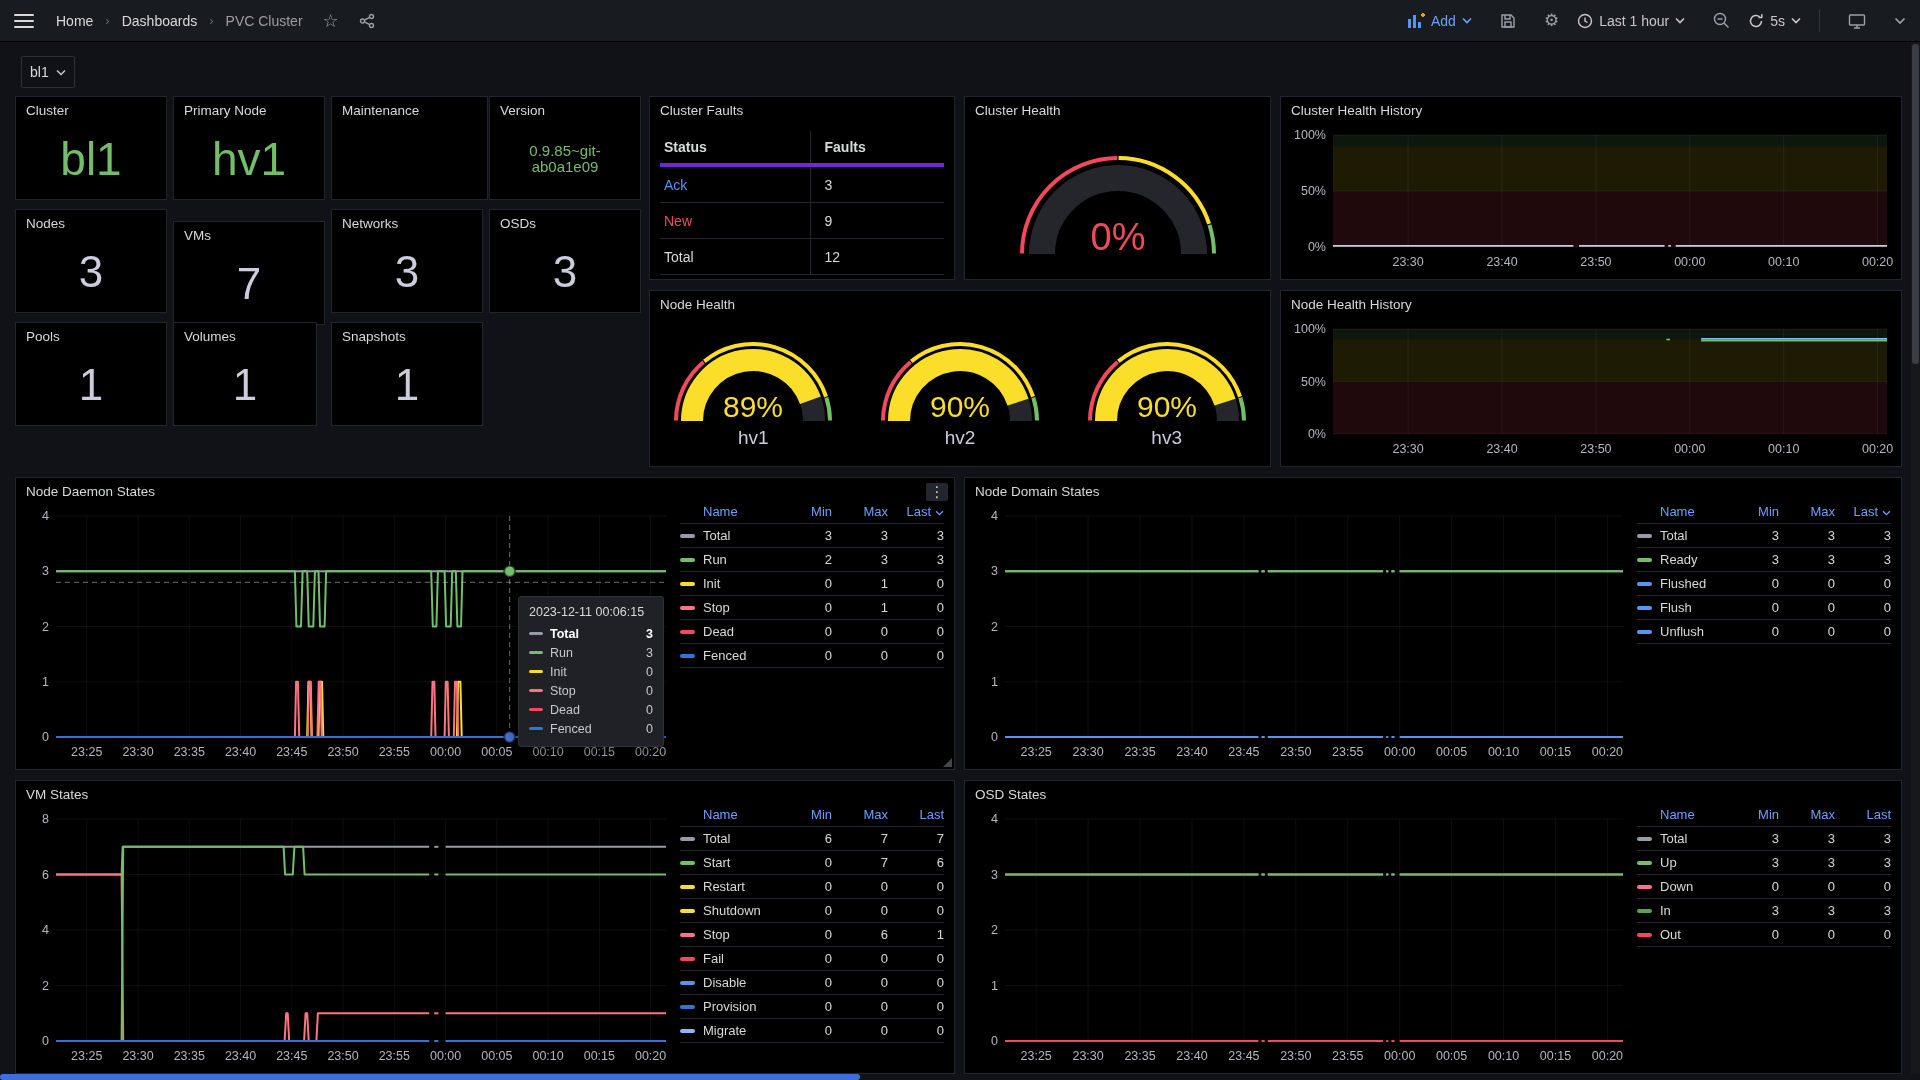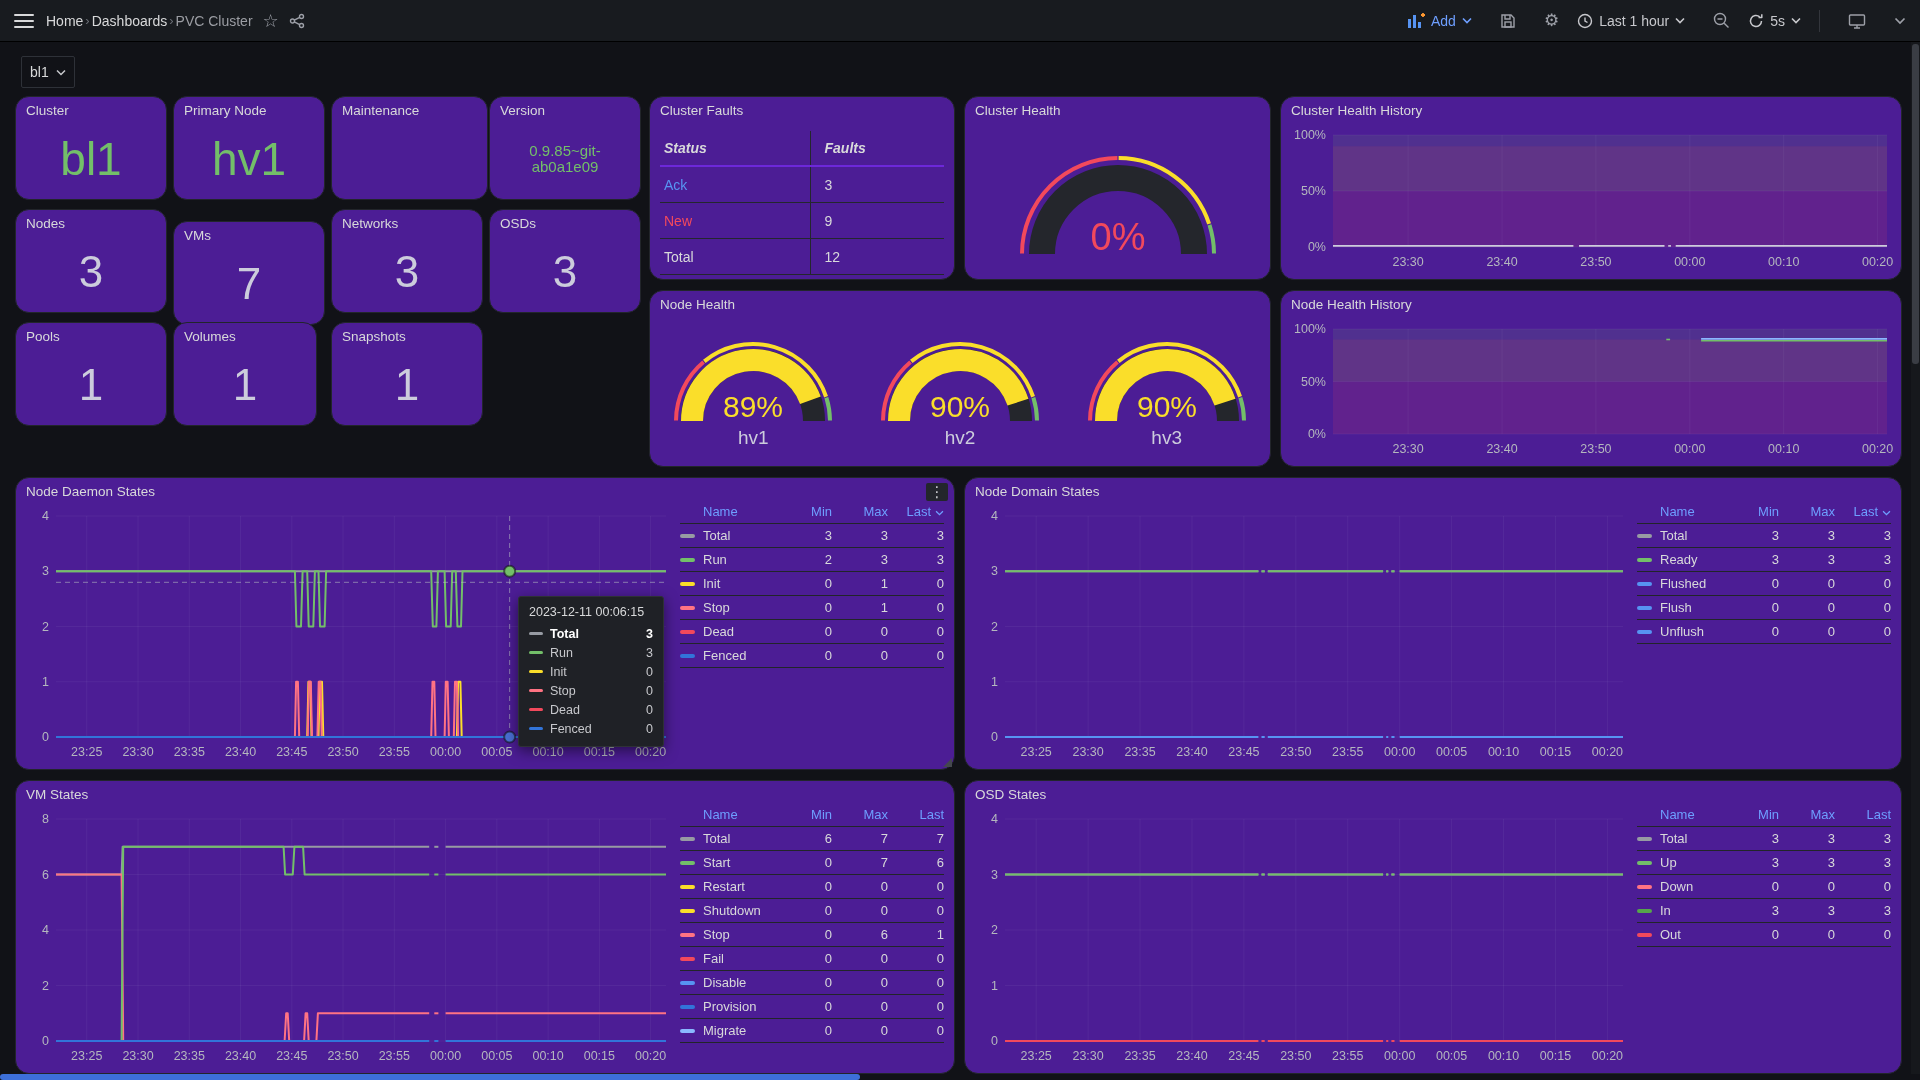--- a/index.html
+++ b/index.html
@@ -1,52 +1,52 @@
 <!DOCTYPE html>
 <html><head>
 <meta charset="utf-8">
 <style>
   * { margin:0; padding:0; box-sizing:border-box; }
   html,body { width:1920px; height:1080px; overflow:hidden; background:#111217;
     font-family:"Liberation Sans","DejaVu Sans",sans-serif; color:#d8d9da; }
   
   .nav { position:absolute; left:0; top:0; width:1920px; height:42px; background:#181b1f;
     border-bottom:1px solid #000; display:flex; align-items:center; padding:0 14px; z-index:50; }
-  .nav-left { display:flex; align-items:center; gap:0; }
+  .nav-left { display:flex; align-items:center; gap:10px; }
   .burger { width:20px; height:14px; display:flex; flex-direction:column; justify-content:space-between; cursor:pointer; margin-right:12px;}
   .burger div { height:2px; background:#d8d9da; border-radius:1px; }
   .crumb { font-size:14px; color:#d8d9da; cursor:pointer; }
   .crumb.current { color:#9b9da3; }
   .crumb-sep { color:#6b6f76; font-size:13px; padding:0 2px; }
   .navicon { color:#9da0a8; font-size:16px; margin-left:10px; cursor:pointer; display:inline-flex; align-items:center; }
   .nav-right { margin-left:auto; display:flex; align-items:center; gap:18px; }
   .nav-right .grp { display:flex; align-items:center; gap:6px; color:#c7c8cc; font-size:14px; cursor:pointer; }
   .addtxt { color:#6e9fff; font-size:14px; }
   .navdivider { width:1px; height:22px; background:#33363c; }
   svg.ic { display:block; }
   
   .varbox { position:absolute; left:21px; top:56px; height:32px; min-width:46px; border:1px solid #2e3138;
     background:#111217; border-radius:2px; display:flex; align-items:center; padding:0 8px; gap:7px;
     font-size:14px; color:#d8d9da; cursor:pointer; z-index:10;}
   
-  .panel { position:absolute; background:#4c1d95; border:1px solid #22252b; border-radius:14px; }
+  .panel { position:absolute; background:#000000; border:1px solid #22252b; border-radius:0; }
   .ptitle { height:28px; line-height:28px; padding:0 10px; font-size:13.5px; font-weight:400; color:#d8d9da;
     white-space:nowrap; overflow:hidden; }
   .pmenu { position:absolute; right:6px; top:5px; width:22px; height:18px; color:#c7c8cc; font-size:15px;
     letter-spacing:0; text-align:center; line-height:18px; cursor:pointer; background:#23262c; border-radius:2px;}
   
   .stat-title { position:absolute; left:10px; top:6px; font-size:13.5px; font-weight:500; color:#d8d9da; }
   .stat-value { position:absolute; left:0; right:0; top:30px; bottom:8px; display:flex; flex-direction:column;
     align-items:center; justify-content:center; font-weight:500; line-height:1.05; text-align:center;}
   
   .ftable { position:absolute; left:10px; right:10px; top:34px; font-size:14px; }
   .frow { display:flex; height:36px; align-items:center; border-bottom:1px solid #24272d; }
   .frow .c1 { width:53%; padding-left:4px; border-right:1px solid #24272d; height:100%; display:flex; align-items:center;}
   .frow .c2 { padding-left:14px; color:#d8d9da; }
-  .fhead { font-weight:600; color:#d8d9da; border-bottom:2px solid #6d28d9;font-style:italic;}
+  .fhead { font-weight:600; color:#d8d9da; border-bottom:4px solid #6d28d9;}
   
   .gaugewrap { position:absolute; left:0; right:0; top:28px; bottom:4px; display:flex; align-items:center; justify-content:space-around; }
   .gblock { display:flex; flex-direction:column; align-items:center; }
   .glabel { font-size:19px; color:#ccccdc; margin-top:2px; }
   
   .chart { position:absolute; }
   
   .legend { position:absolute; font-size:13px; }
   .lhead, .lrow { display:flex; align-items:center; height:24px; border-bottom:1px solid #222529; }
   .lhead { color:#6e9fff; font-weight:500;align-items:center; }

